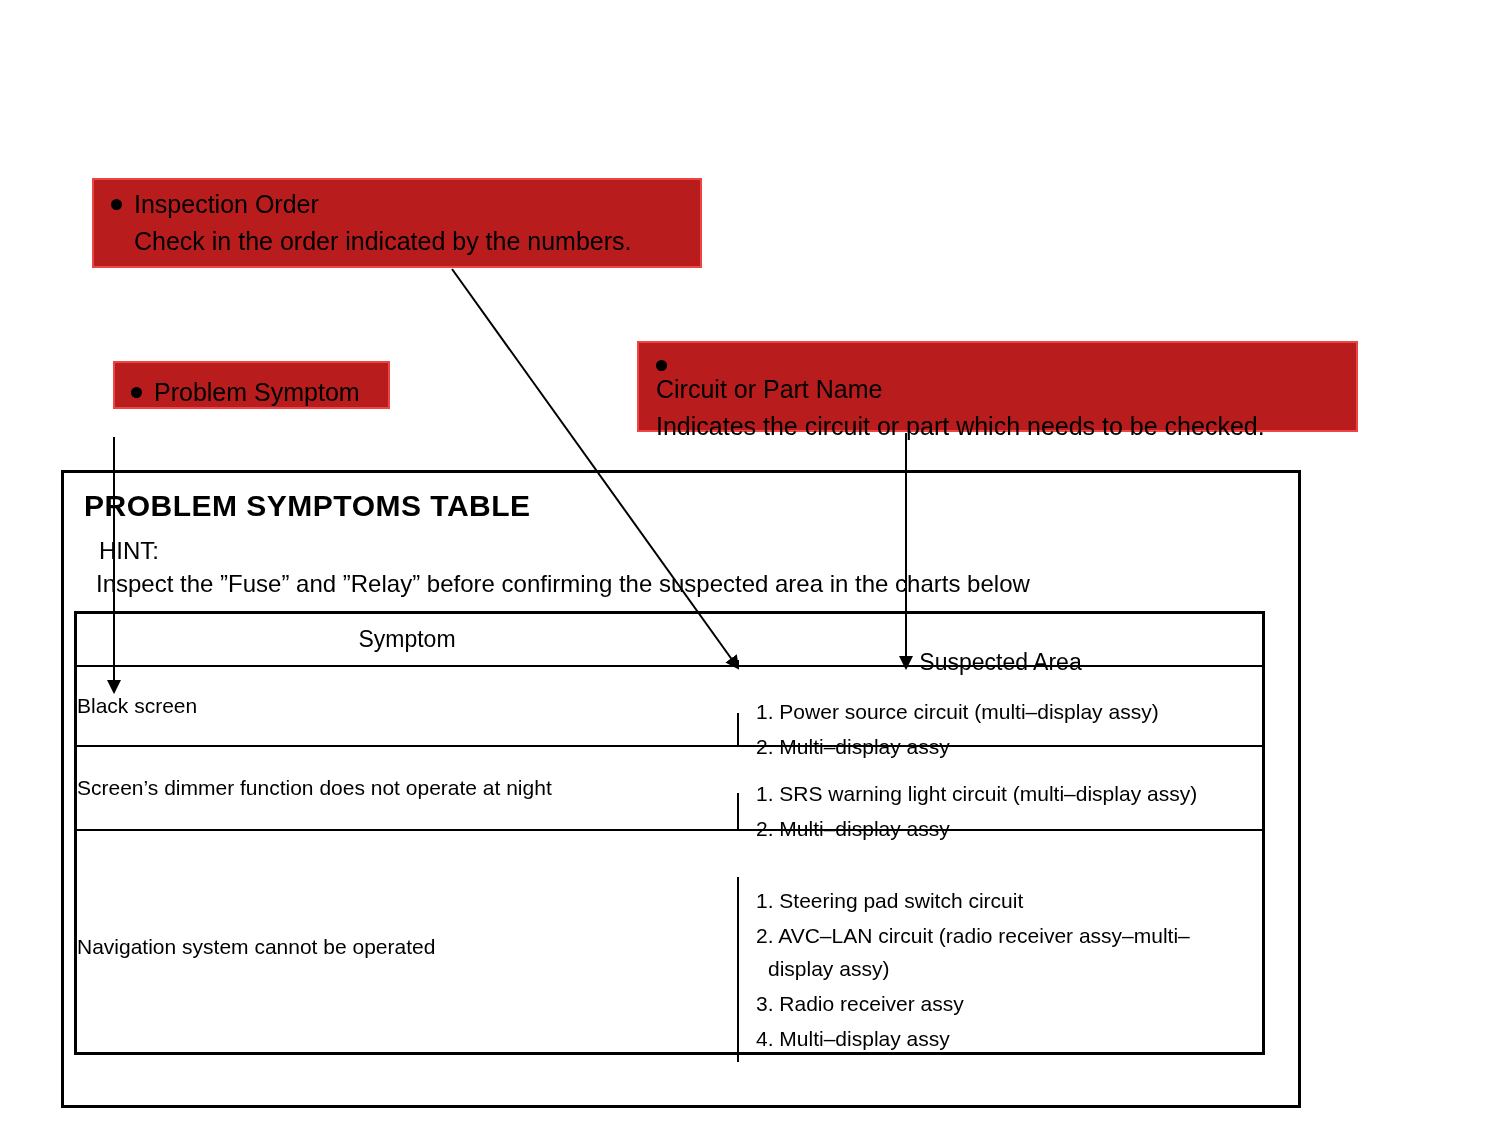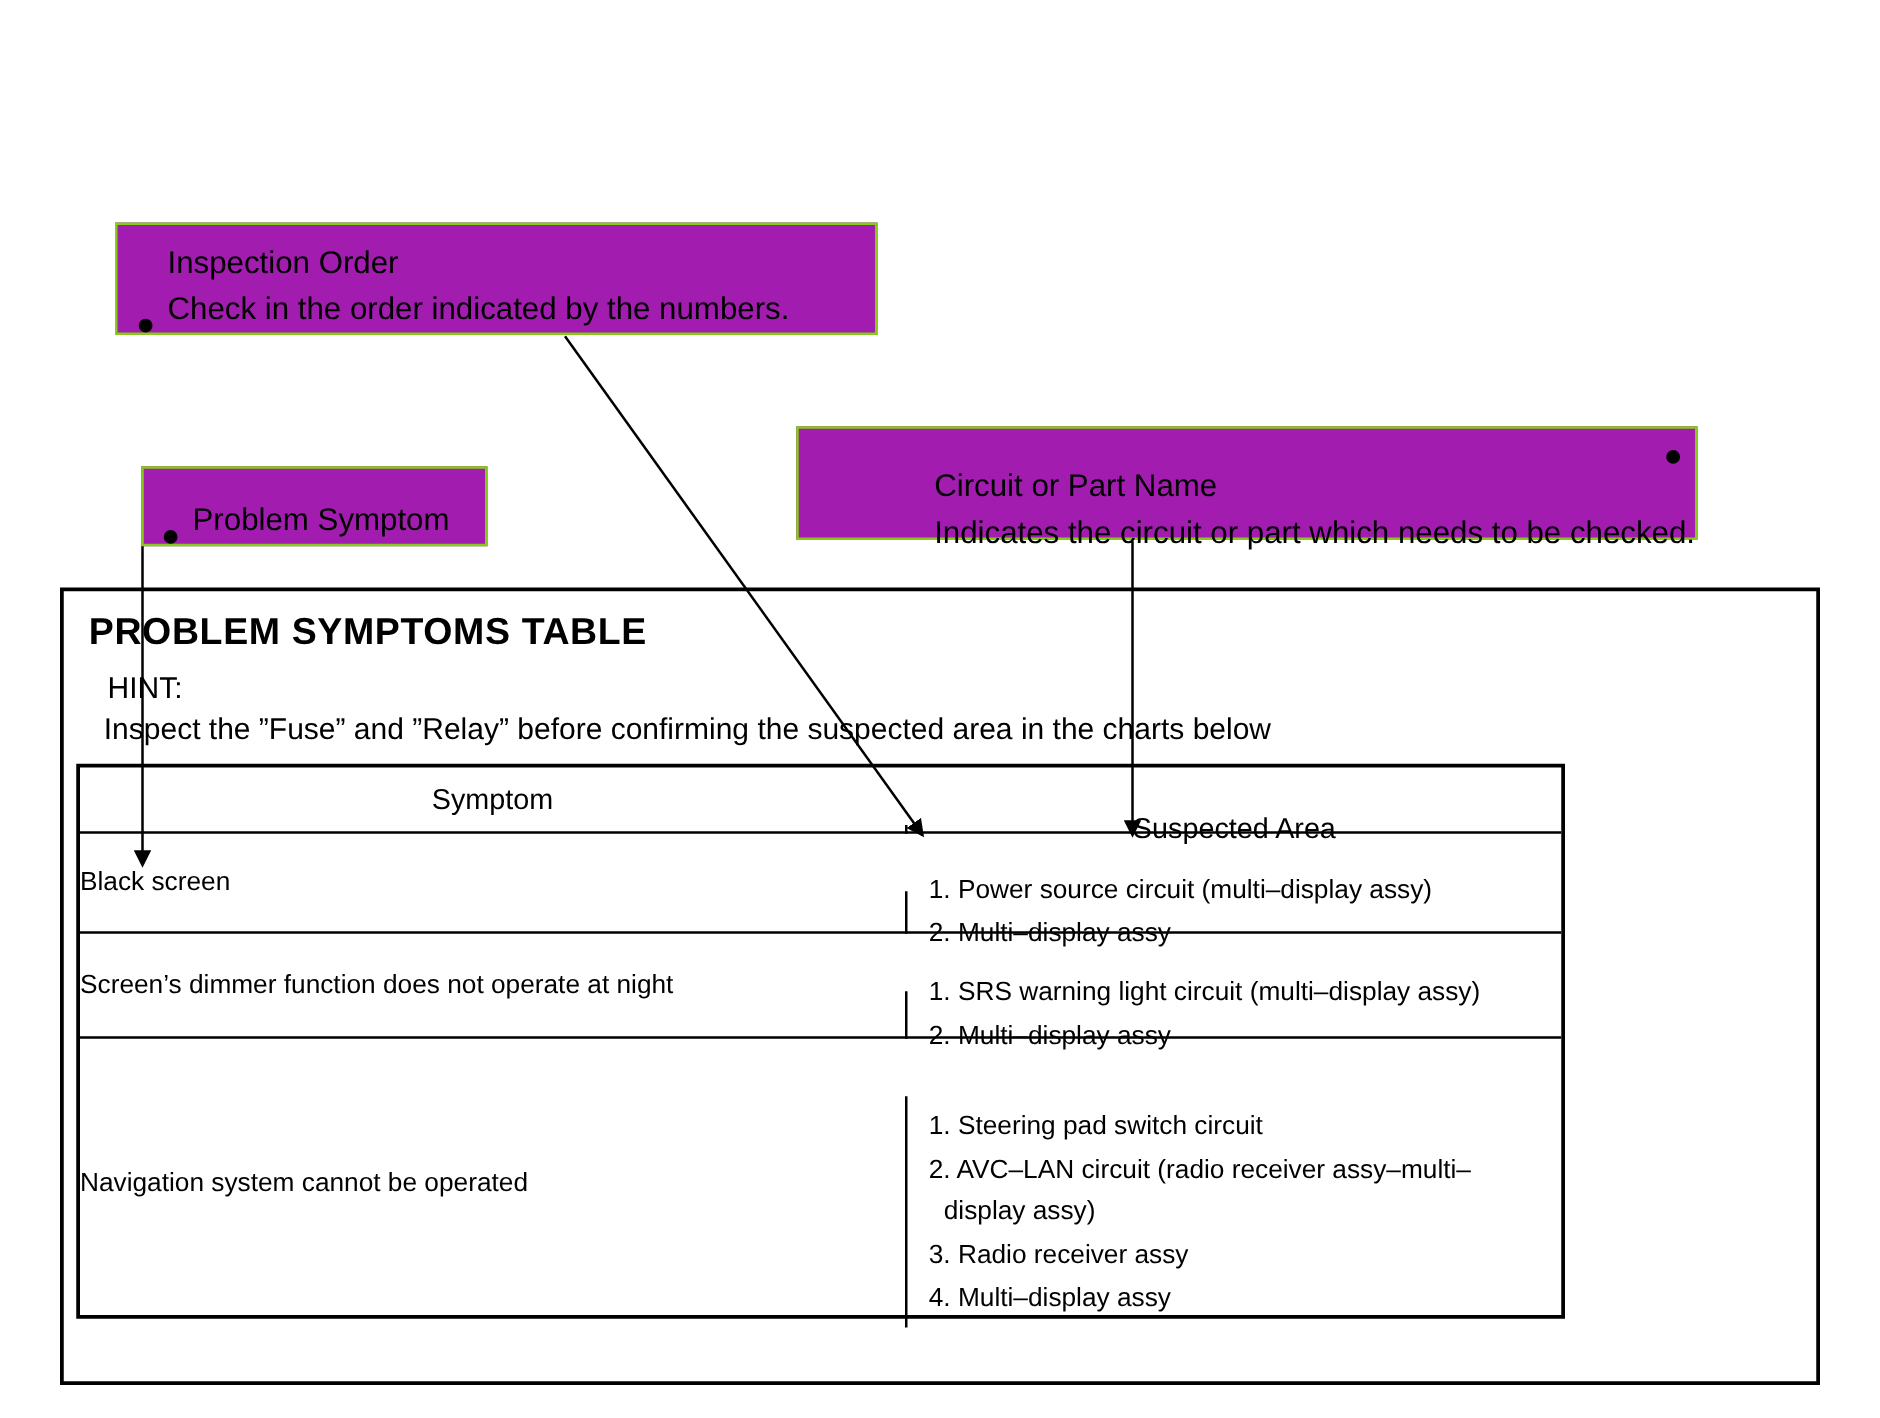--- a/index.html
+++ b/index.html
@@ -10,45 +10,45 @@
     height: 1134px;
     background: #ffffff;
     color: #000000;
     font-family: "Liberation Sans", "DejaVu Sans", sans-serif;
     overflow: hidden;
   }
 
   
   .callout {
     position: absolute;
-    background: #a21caf;
-    border: 2px solid #84cc16;
+    background: #b91c1c;
+    border: 2px solid #ef4444;
     display: flex;
-    align-items: flex-end;
+    align-items: flex-start;
   }
   .co-inspection { left: 92px;  top: 178px; width: 610px; height: 90px; padding: 6px 0 0 17px; }
-  .co-symptom    { left: 113px; top: 373px; width: 277px; height: 64px; padding: 11px 0 0 16px; }
+  .co-symptom    { left: 113px; top: 361px; width: 277px; height: 48px; padding: 11px 0 0 16px; }
   .co-circuit    { left: 637px; top: 341px; width: 721px; height: 91px; padding: 4px 0 0 17px; flex-direction: column; }
   .bullet {
     flex: 0 0 auto;
     width: 11px; height: 11px;
     margin-top: 13px;
     margin-right: 12px;
     border-radius: 50%;
     background: #000000;
   }
   .co-body { font-size: 25px; line-height: 37px; }
   .co-title { white-space: nowrap; }
   .co-desc  { white-space: nowrap; }
 
   
   .section-box {
     position: absolute;
-    left: 48px; top: 470px;
-    width: 1408px; height: 638px;
+    left: 61px; top: 470px;
+    width: 1240px; height: 638px;
     border: 3px solid #000000;
     background: #ffffff;
   }
   .section-title {
     position: absolute;
     left: 20px; top: 16px;
     font-size: 30px;
     font-weight: bold;
     letter-spacing: 0.5px;
     white-space: nowrap;

